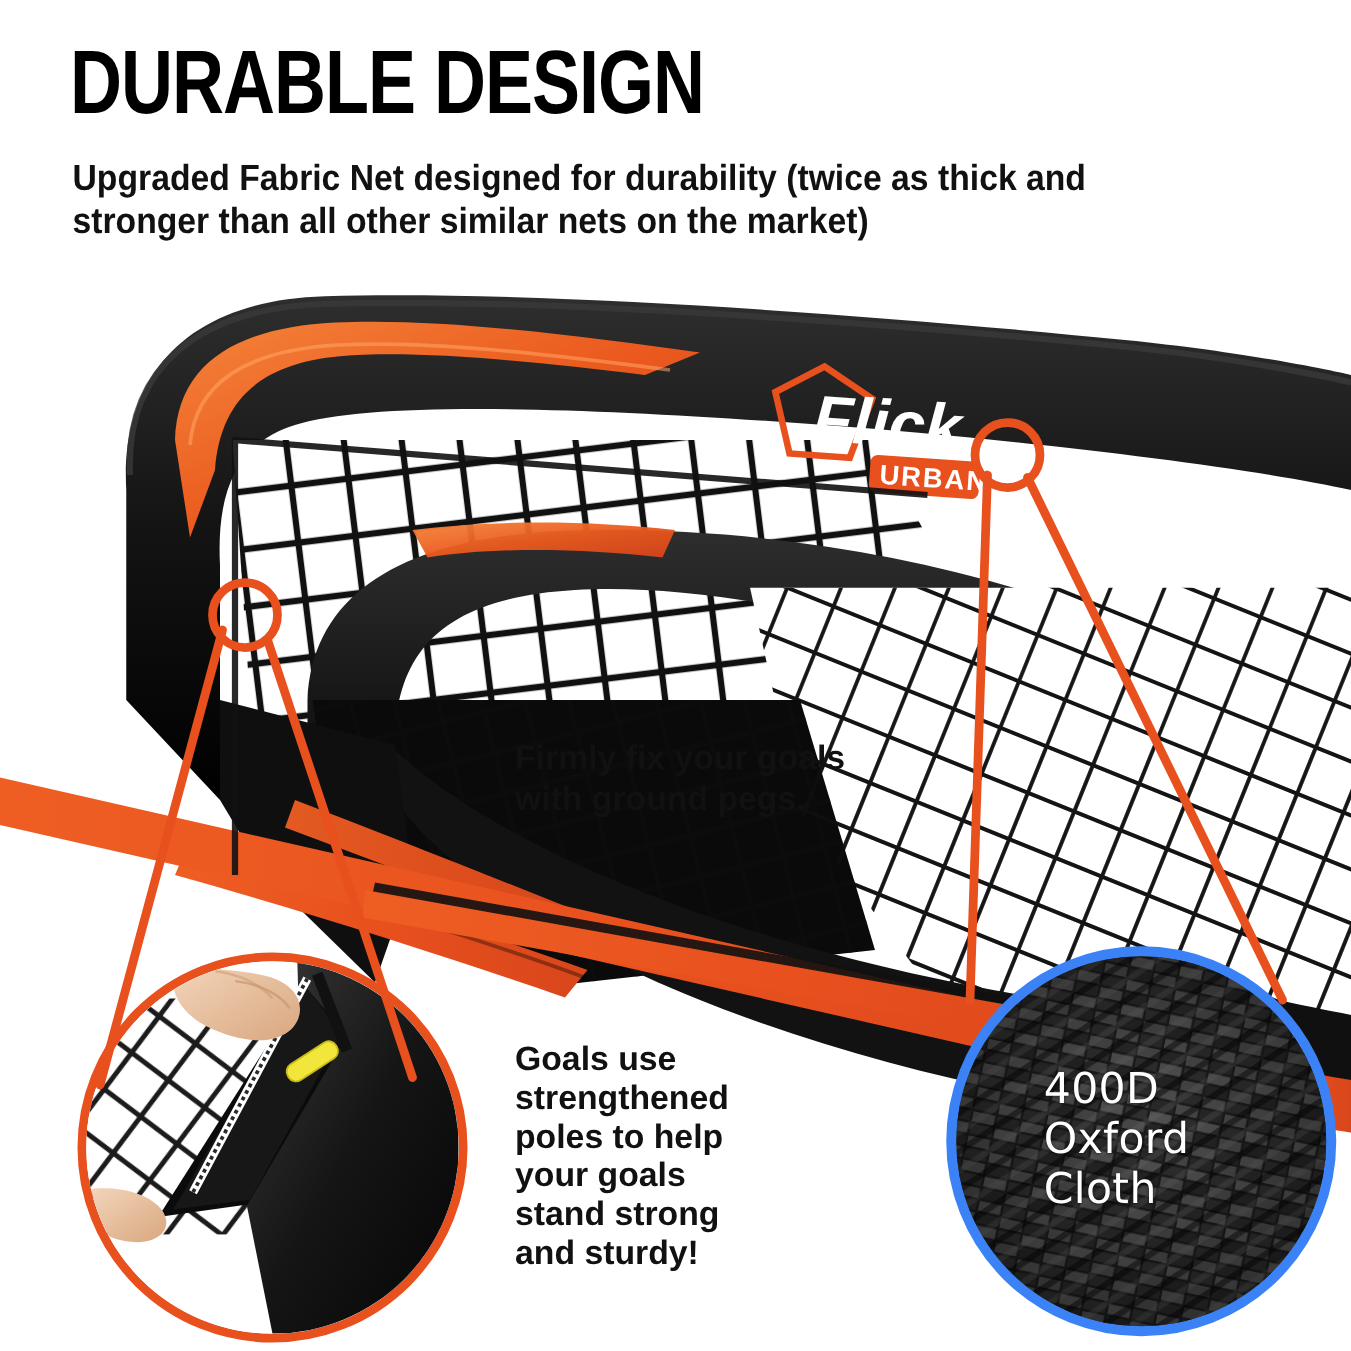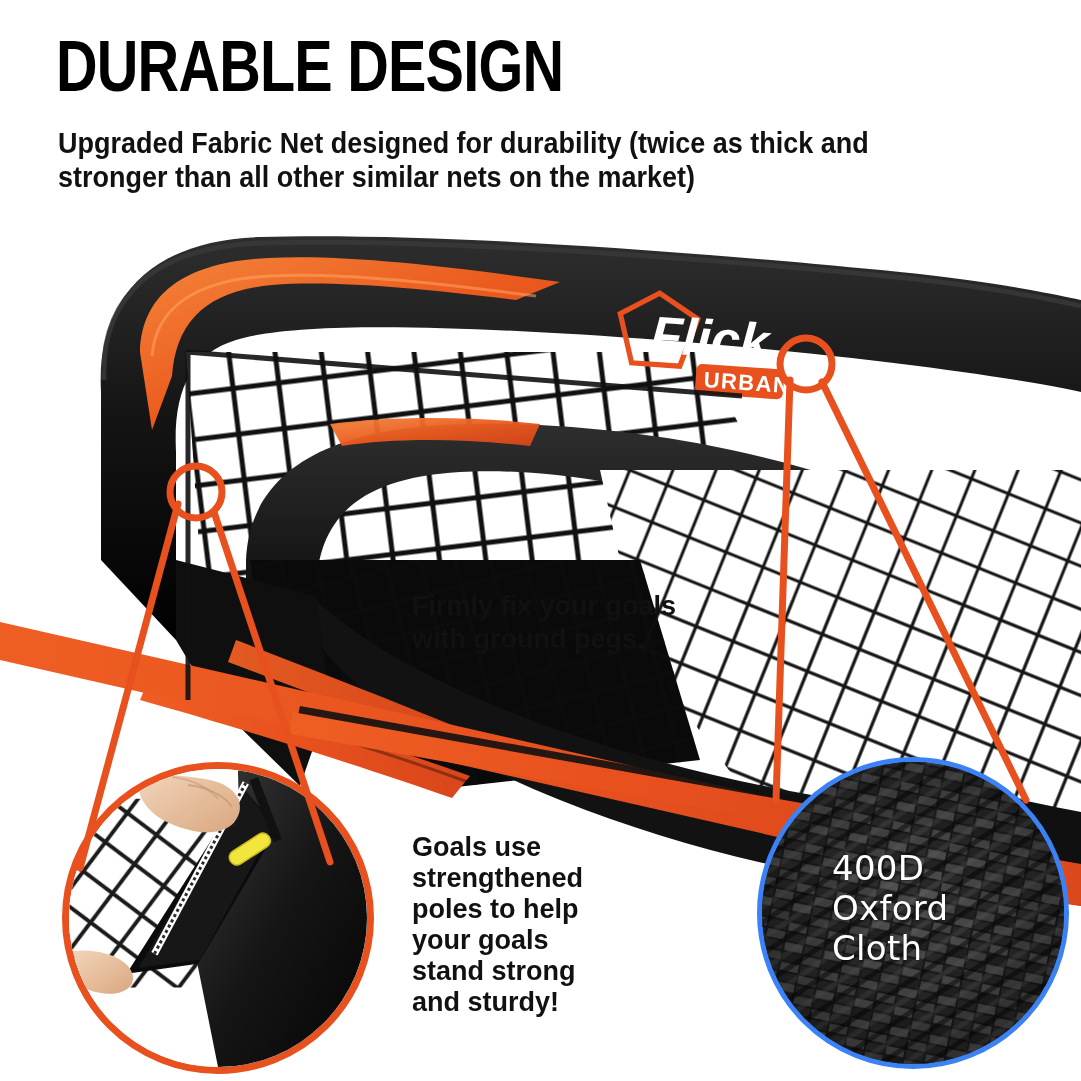--- a/index.html
+++ b/index.html
@@ -66,21 +66,21 @@
     overflow:hidden;
     box-sizing:border-box;
   }
   #mag-pole{
     left:62px;top:762px;width:312px;height:312px;
     border:7px solid #E8501E;
     background:#ffffff;
   }
   #mag-cloth{
     left:757px;top:757px;width:312px;height:312px;
-    border:5px solid #3b82f6;
+    border:8px solid #3b82f6;
     background:#2b2b2b;
   }
   .mag-inner{position:absolute;inset:0;}
   .mag-inner svg{display:block;width:100%;height:100%;}
 
   #cloth-label{
     position:absolute;
     left:70px;top:86px;
     color:#ffffff;
     font-size:34px;

